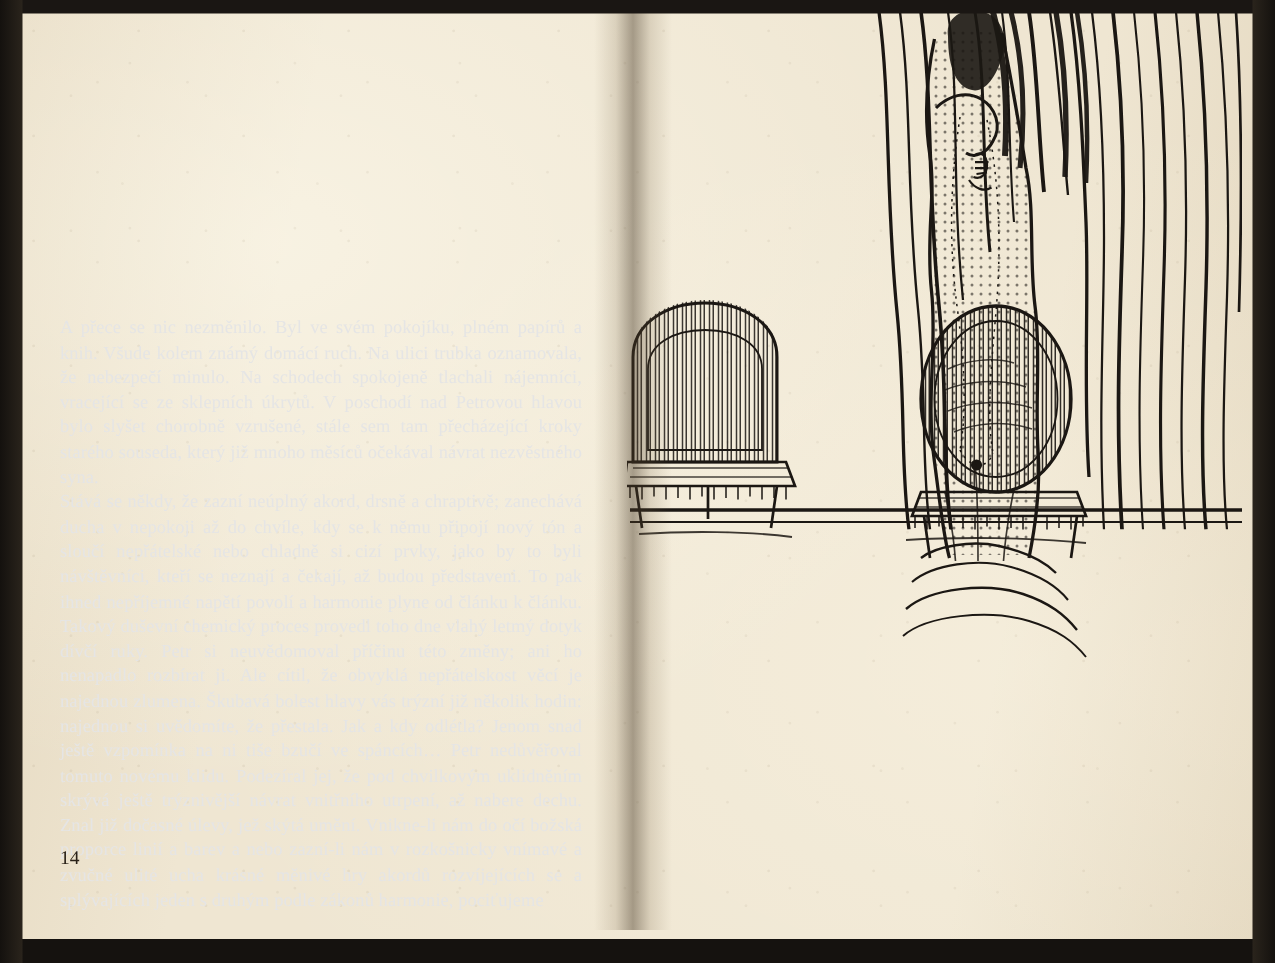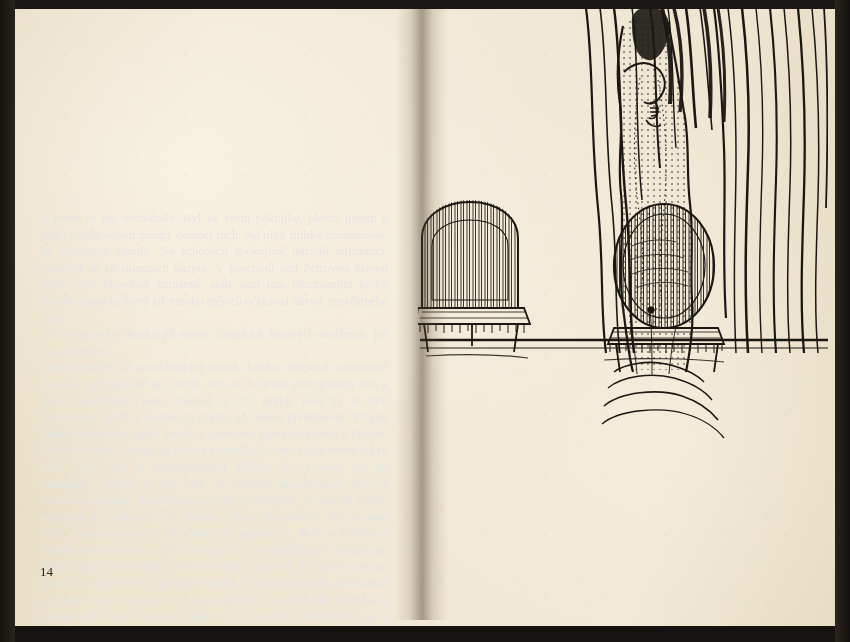--- a/index.html
+++ b/index.html
@@ -172,21 +172,20 @@
 <div id="book">
 
   <div id="page-spread">
     <div class="paper-tone"></div>
     <div class="paper-speckle"></div>
   </div>
 
   <div id="left-page">
     <div id="text-block">
       <p class="para-indent">A přece se nic nezměnilo. Byl ve svém pokojíku, plném papírů a knih. Všude kolem známý domácí ruch. Na ulici trubka oznamovala, že nebezpečí minulo. Na schodech spokojeně tlachali nájemníci, vracející se ze sklepních úkrytů. V poschodí nad Petrovou hlavou bylo slyšet chorobně vzrušené, stále sem tam přecházející kroky starého souseda, který již mnoho měsíců očekával návrat nezvěstného syna.</p>
-      <p class="para-indent">Ale v Petrově pokojíku již nebylo číhajících tísnivých myšlenek, jež tam zanechal.</p>
       <p class="para-indent">Stává se někdy, že zazní neúplný akord, drsně a chraptivě; zanechává ducha v nepokoji až do chvíle, kdy se k němu připojí nový tón a sloučí nepřátelské nebo chladně si cizí prvky, jako by to byli návštěvníci, kteří se neznají a čekají, až budou představeni. To pak ihned nepříjemné napětí povolí a harmonie plyne od článku k článku. Takový duševní chemický proces provedl toho dne vlahý letmý dotyk dívčí ruky. Petr si neuvědomoval příčinu této změny; ani ho nenapadlo rozbírat ji. Ale cítil, že obvyklá nepřátelskost věcí je najednou zlumena. Škubavá bolest hlavy vás trýzní již několik hodin: najednou si uvědomíte, že přestala. Jak a kdy odlétla? Jenom snad ještě vzpomínka na ni tiše bzučí ve spáncích… Petr nedůvěřoval tomuto novému klidu. Podezíral jej, že pod chvilkovým uklidněním skrývá ještě trýznivější návrat vnitřního utrpení, až nabere dechu. Znal již dočasné úlevy, jež skýtá umění. Vnikne-li nám do očí božská proporce linií a barev a nebo zazní-li nám v rozkošnicky vnímavé a zvučné ulité ucha krásné měnivé hry akordů rozvíjejících se a splývajících jeden s druhým podle zákonů harmonie, pociťujeme</p>
     </div>
     <div id="folio">14</div>
   </div>
 
   <div id="right-page">
     <div id="illustration">
       <svg width="410" height="560" viewBox="0 0 410 560" xmlns="http://www.w3.org/2000/svg">
         <defs>
           <pattern id="hatchV" width="7" height="10" patternUnits="userSpaceOnUse">

